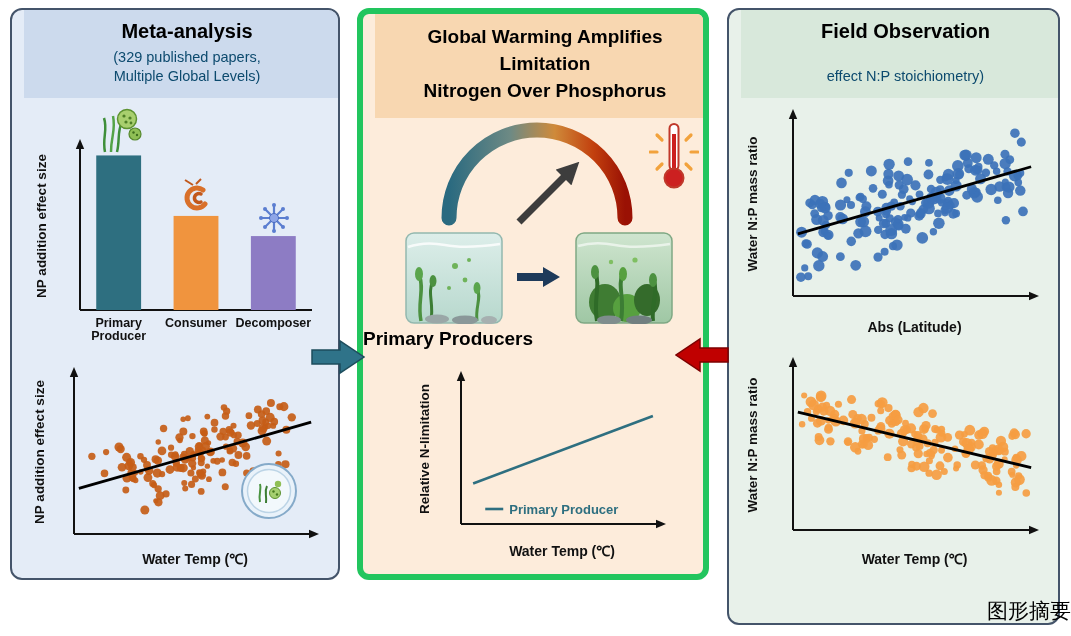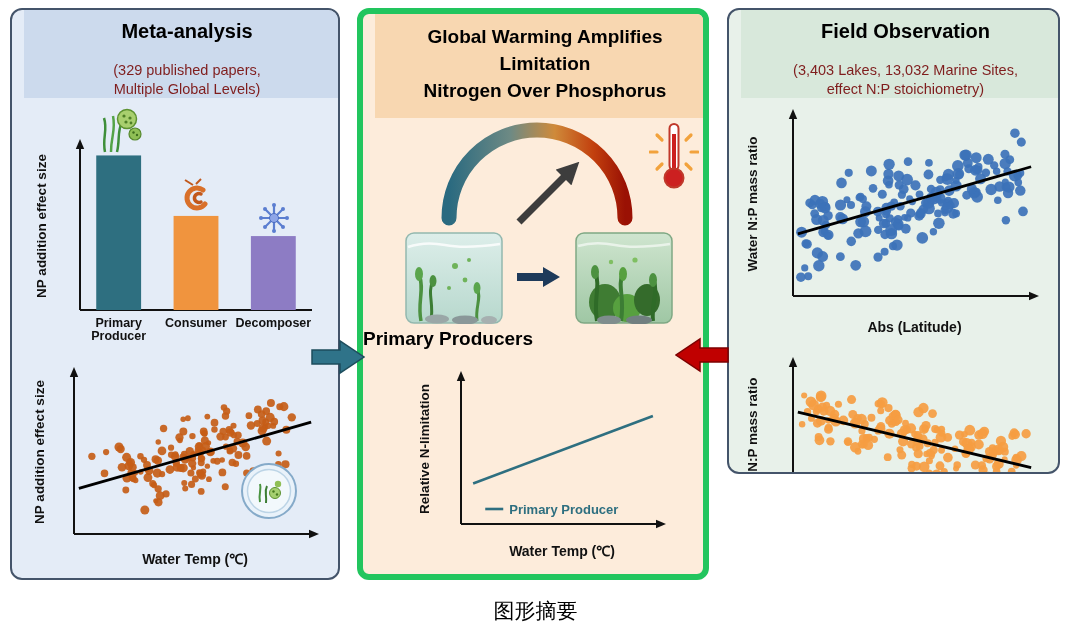--- a/index.html
+++ b/index.html
@@ -1,34 +1,34 @@
 <!DOCTYPE html>
 <html><head>
 <meta charset="utf-8">
 <style>
   *{margin:0;padding:0;box-sizing:border-box}
   body{font-family:"Liberation Sans",sans-serif;background:#fff}
   .canvas{position:relative;width:1071px;height:636px;background:#ffffff;overflow:hidden}
   .panel{position:absolute;border-radius:12px;overflow:hidden}
   .panel.left{left:10px;top:8px;width:330px;height:572px;background:#e4ecf7;border:2px solid #44546a}
   .panel.center{left:357px;top:8px;width:352px;height:572px;background:#fdecdb;border:6px solid #22c55e}
-  .panel.right{left:727px;top:8px;width:333px;height:466px;background:#e8f1ea;border:2px solid #44546a}
+  .panel.right{left:727px;top:8px;width:333px;height:617px;background:#e8f1ea;border:2px solid #44546a}
   .phead{position:absolute;left:12px;top:0;width:100%;text-align:center}
   .left .phead{height:88px;background:#ccdaed;padding-top:10px}
   .center .phead{height:104px;background:#f8d7b1;padding-top:9px}
   .right .phead{height:88px;background:#d8e8db;padding-top:10px}
   .ptitle{font-size:20px;font-weight:bold;color:#000}
   .center .ptitle-line{font-size:19px;line-height:27px;font-weight:bold;color:#000}
-  .psub{font-size:14.5px;color:#7f1d1d;line-height:19px;margin-top:18px}
+  .psub{font-size:14.5px;color:#0c4a6e;line-height:19px;margin-top:5px}
   .abs{position:absolute}
   svg{display:block}
   svg.abs{position:absolute}
   svg text{font-family:"Liberation Sans",sans-serif}
   .producers{position:absolute;left:0;top:314px;width:100%;text-align:left;font-size:19px;font-weight:bold;color:#000}
-  .caption{position:absolute;left:0;top:597px;width:100%;text-align:center;font-size:21px;color:#000}
+  .caption{position:absolute;left:0;top:597px;width:100%;text-align:right;font-size:21px;color:#000}
   .flow{position:absolute;z-index:6}
 </style>
 </head>
 <body>
 
 <div class="canvas">
 
   <section class="panel left">
     <header class="phead">
       <div class="ptitle">Meta-analysis</div>
@@ -367,21 +367,21 @@
         <text x="94.24" y="147.5" font-size="13" text-anchor="start" fill="#2e6f80" font-weight="bold">Primary Producer</text>
         <text x="14" y="83" font-size="13.5" text-anchor="middle" fill="#111" font-weight="bold" transform="rotate(-90 14 83)">Relative N-limitation</text>
         <text x="147" y="190" font-size="14" text-anchor="middle" fill="#111" font-weight="bold">Water Temp (℃)</text>
       </svg>
   </section>
 
   <section class="panel right">
     <header class="phead">
       <div class="ptitle">Field Observation</div>
       <div class="psub">
-        <span>(3,403 Lakes, 13,032 Marine Sites,</span><br>
+        <br>
         <span>effect N:P stoichiometry)</span>
       </div>
     </header>
 
     <svg class="abs" width="305" height="238" style="left:14px;top:94px">
         <line x1="50" y1="192" x2="50" y2="8" stroke="#111" stroke-width="2"></line>
         <polygon points="50,5 54.2,15 45.8,15" fill="#111"></polygon>
         <line x1="50" y1="192" x2="293" y2="192" stroke="#111" stroke-width="2"></line>
         <polygon points="296,192 286,196.2 286,187.8" fill="#111"></polygon>
         <circle cx="154.98349316307576" cy="115.41327502401545" r="4.394203994423151" fill="#3c72b8" fill-opacity="0.92"></circle>

